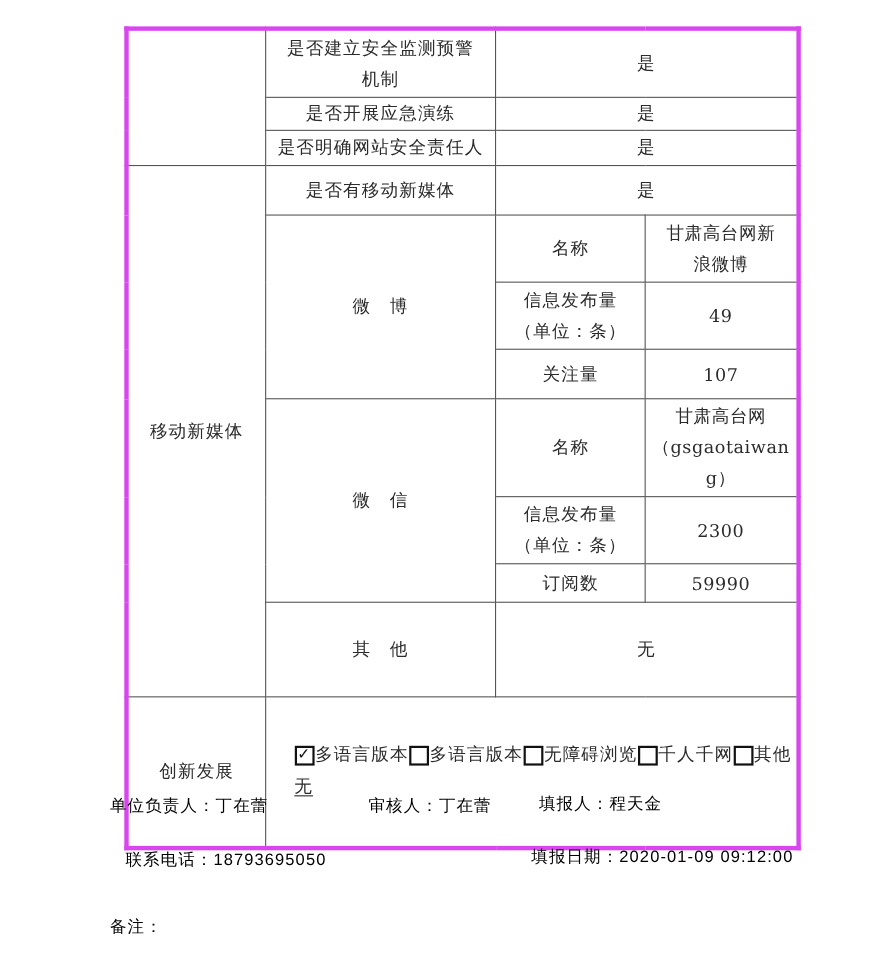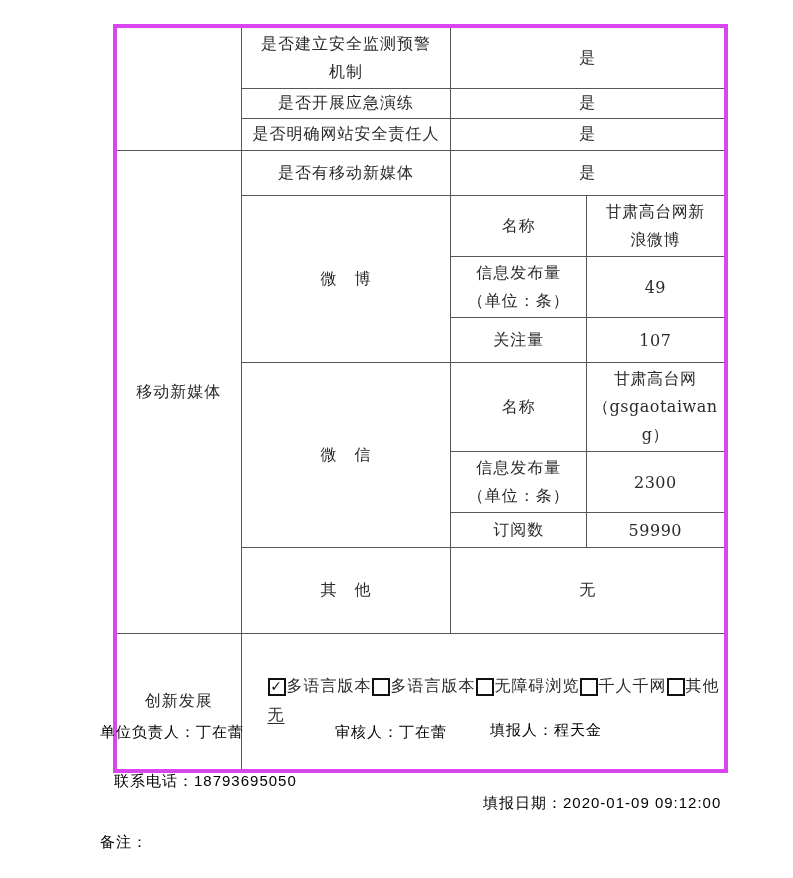--- a/index.html
+++ b/index.html
@@ -139,14 +139,14 @@
         <span class="innov-other">无</span>
       </td>
     </tr>
   </tbody>
 </table>
 
 <span class="footer-item" style="left:100px;top:723px;">单位负责人：丁在蕾</span>
 <span class="footer-item" style="left:335px;top:723px;text-align:right;">审核人：丁在蕾</span>
 <span class="footer-item" style="left:490px;top:721px;">填报人：程天金</span>
 <span class="footer-item" style="left:92px;top:772px;margin-left:22px;">联系电话：18793695050</span>
-<span class="footer-item" style="left:483px;top:770px;margin-top:24px;">填报日期：2020-01-09 09:12:00</span>
+<span class="footer-item" style="left:483px;top:770px;">填报日期：2020-01-09 09:12:00</span>
 <span class="footer-item" style="left:100px;top:833px;">备注：</span>
 
 </body></html>

